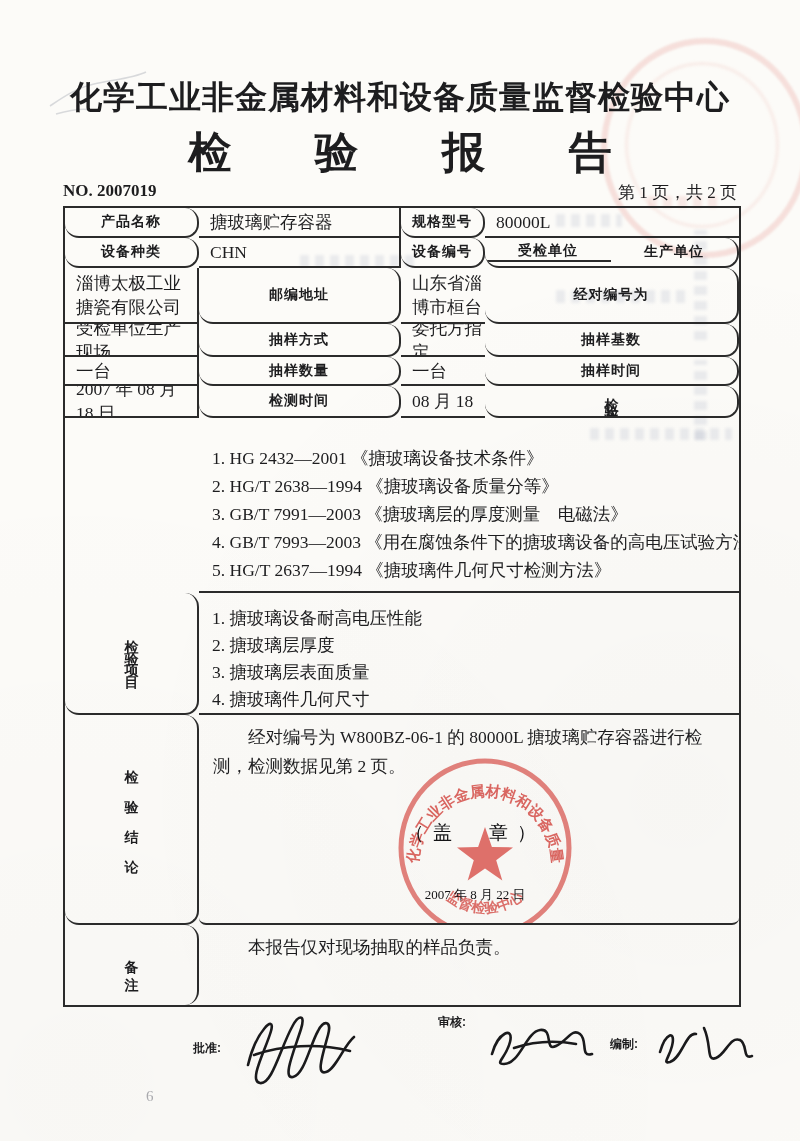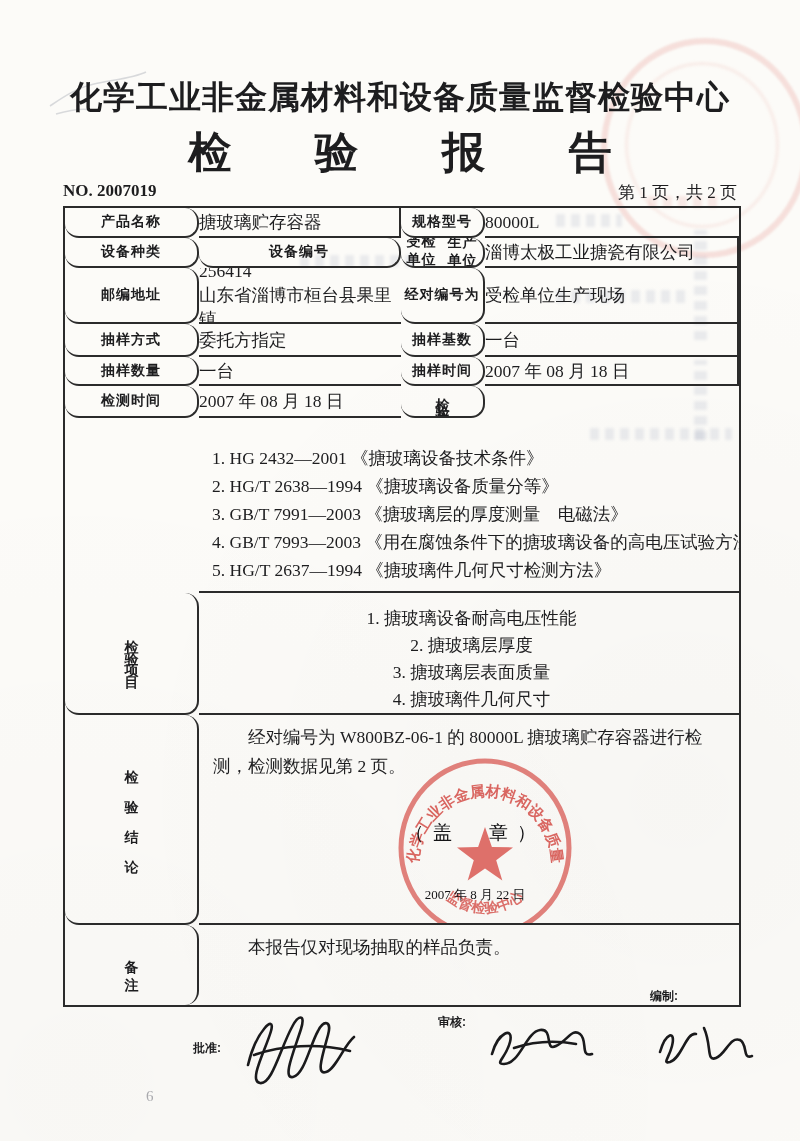--- a/index.html
+++ b/index.html
@@ -56,41 +56,41 @@
   }
   .cell.c4{border-right:none;}
   .cell.rlast{border-bottom:none;}
   .lab{
     display:flex;align-items:center;justify-content:center;
     font-family:Liberation Serif, serif;
     font-weight:bold;font-size:14px;letter-spacing:1px;border-radius:14px;
   }
   .val{
     display:flex;align-items:center;
-    font-size:17.5px;
+    padding-left:11px;font-size:17.5px;
   }
   .val.two-line{flex-direction:column;align-items:flex-start;justify-content:center;line-height:24px;}
   .split{padding:0;text-align:center;}
   .split .half{
     flex:1;width:100%;display:flex;align-items:center;justify-content:center;
     border-bottom:2px solid var(--bd);box-sizing:border-box;
   }
   .split .half.bottom{border-bottom:none;}
   .vlab{
     writing-mode:vertical-lr;text-orientation:upright;
   }
   .ls-basis{letter-spacing:7px;}
   .ls-items{letter-spacing:12px;}
   .ls-concl{letter-spacing:30px;}
   .ls-rem{letter-spacing:16px;}
   .sec{grid-column:2 / 5;font-size:17.5px;}
   .sec .line{white-space:nowrap;}
   .sec-basis{padding:26px 8px 0 13px;line-height:28px;}
-  .sec-items{padding:12px 8px 0 13px;line-height:27px;text-align:center;}
-  .sec-concl{padding:8px 14px 0 14px;line-height:29px;}
+  .sec-items{padding:12px 8px 0 13px;line-height:27px;}
+  .sec-concl{padding:8px 14px 0 14px;line-height:29px;border-radius:7px;}
   .sec-rem{padding:10px 14px 0 14px;}
   .indent{text-indent:2em;}
   
   .seal-svg{position:absolute;left:198px;top:42px;}
   .stamp-note{
     position:absolute;left:176px;top:103px;width:200px;
     text-align:center;font-size:19px;letter-spacing:9px;color:#141416;
   }
   .stamp-date{
     position:absolute;left:156px;top:165px;width:240px;
@@ -156,20 +156,21 @@
   </div>
 
   <div class="tbl">
 
     <div class="cell lab">产品名称</div>
     <div class="cell val">搪玻璃贮存容器</div>
     <div class="cell lab">规格型号</div>
     <div class="cell val c4">80000L</div>
 
     <div class="cell lab">设备种类</div>
+    <div class="cell val">CHN</div>
     <div class="cell lab">设备编号</div>
 
     <div class="cell lab split">
       <div class="half">受检单位</div>
       <div class="half bottom">生产单位</div>
     </div>
     <div class="cell val">淄博太极工业搪瓷有限公司</div>
     <div class="cell lab">邮编地址</div>
     <div class="cell val two-line c4">
       <div>256414</div>
@@ -242,19 +243,19 @@
     <path d="M10,60 C18,26 38,8 33,26 C28,44 10,76 22,78 C34,80 42,44 54,22 C60,10 68,8 63,24 C56,46 44,74 55,72 C66,70 72,40 80,26 C86,14 94,16 90,30 C84,52 78,70 88,67 C98,64 106,40 116,32"></path>
     <path d="M16,50 C44,40 80,38 112,46"></path>
   </svg>
 
   <div class="sig-label" style="left:438px;top:1014px;text-align:right;">审核:</div>
   <svg class="sig" style="left:484px;top:1018px;" width="116" height="60" viewBox="0 0 116 60">
     <path d="M8,36 C14,14 30,8 26,24 C22,40 10,46 20,46 C36,46 42,14 56,12 C70,10 60,34 72,28 C84,22 88,10 96,16 C104,22 96,40 108,36"></path>
     <path d="M30,30 C48,24 70,22 92,26"></path>
   </svg>
 
-  <div class="sig-label" style="left:610px;top:988px;margin-left:40px;">编制:</div>
+  <div class="sig-label" style="left:610px;top:1036px;">编制:</div>
   <svg class="sig" style="left:654px;top:1020px;" width="104" height="58" viewBox="0 0 104 58">
     <path d="M6,32 C12,12 22,10 18,26 C15,38 8,44 16,42 C28,38 32,12 42,14"></path>
     <path d="M50,8 C58,26 52,42 62,38 C72,34 76,16 86,20 C94,24 88,40 98,36"></path>
   </svg>
 
 </div>
 
 </body></html>

